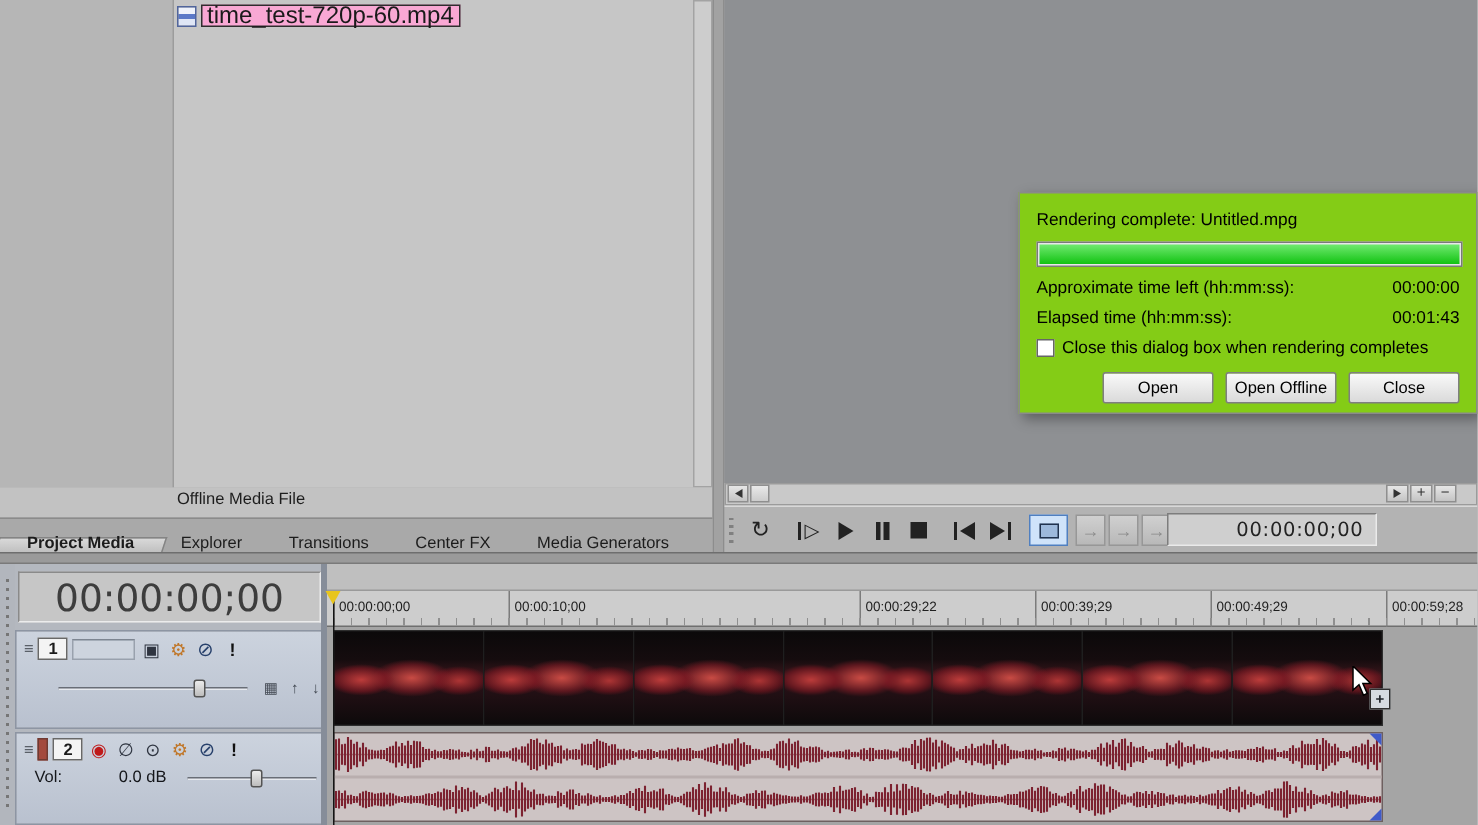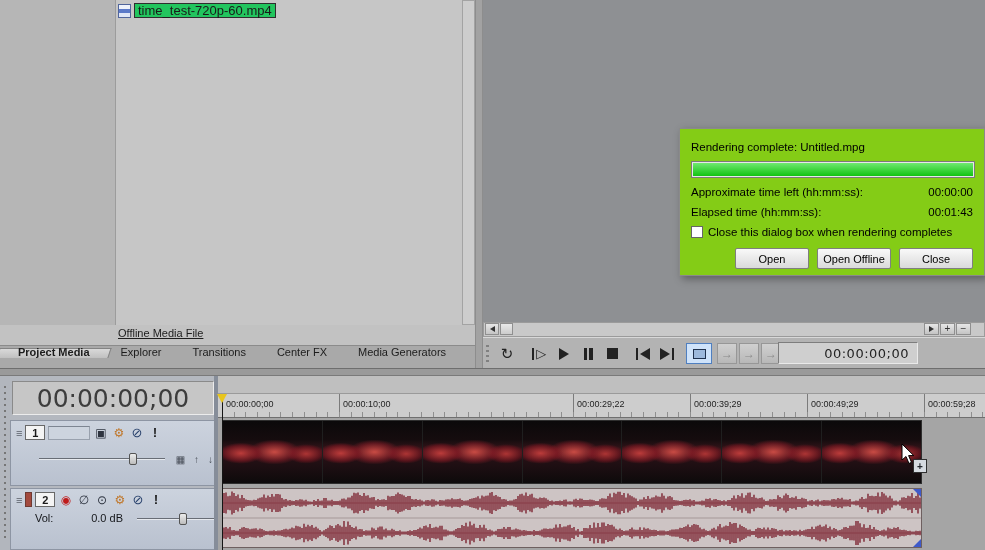--- a/index.html
+++ b/index.html
@@ -6,28 +6,28 @@
   body { background:#fff; font-family:"Liberation Sans", sans-serif; }
   #app { position:relative; width:985px; height:550px; background:#a8a8a8; overflow:hidden;
          font-size:11px; color:#1a1a1a; }
 
   
   #top { position:absolute; left:0; top:0; width:985px; height:368px; background:#b0b0b0; }
   #media-left-col { position:absolute; left:0; top:0; width:116px; height:325px; background:#b6b6b6; border-right:1px solid #9c9c9c; }
   #media-list { position:absolute; left:116px; top:0; width:346px; height:325px; background:#c6c6c6; }
   .file-row { position:absolute; left:2px; top:2px; height:17px; display:flex; align-items:center; gap:3px; }
   .file-icon { width:13px; height:14px; background:linear-gradient(180deg,#eef2fb 0 35%,#5b79c8 35% 65%,#dfe6f6 65%); border:1px solid #51659c; }
-  .file-name { background:#22c55e; border:1px solid #2e2e2e; padding:0 3px; height:15px; line-height:14px; font-size:13px; }
+  .file-name { background:#f9a8d4; border:1px solid #2e2e2e; padding:0 3px; height:15px; line-height:14px; font-size:16px; }
   #media-vscroll { position:absolute; left:462px; top:0; width:13px; height:325px; background:#cdcdcd; border:1px solid #a3a3a3; }
   #pane-bottom { position:absolute; left:0; top:325px; width:475px; height:20px; background:#c2c2c2; }
-  #offline-text { position:absolute; left:118px; top:2px; color:#1d1d1d;text-decoration:underline; }
+  #offline-text { position:absolute; left:118px; top:2px; color:#1d1d1d; }
   #v-split { position:absolute; left:475px; top:0; width:8px; height:368px; background:#a2a2a2; border-left:1px solid #8d8d8d; border-right:1px solid #8d8d8d; }
 
   
-  #tab-bar { position:absolute; left:0; top:345px; width:475px; height:23px; background:#a9a9a9; border-top:1px solid #8b8b8b; display:flex; align-items:flex-start; padding-left:4px; }
+  #tab-bar { position:absolute; left:0; top:345px; width:475px; height:23px; background:#a9a9a9; border-top:1px solid #8b8b8b; display:flex; align-items:flex-end; padding-left:4px; }
   .tab { position:relative; display:flex; align-items:center; padding:0 14px; color:#1c1c1c; }
   .tab span { position:relative; z-index:1; }
   .tab.active::before { content:""; position:absolute; inset:2px -6px 0 -6px; background:linear-gradient(#d9d9d9,#c0c0c0); border:1px solid #848484; border-bottom:none; transform:skewX(-18deg); }
   .tab.active span { font-weight:bold; }
   .tab-sep { width:1px; background:#7e7e7e; transform:skewX(-22deg); margin:5px 1px 3px 1px; }
 
   
   #preview { position:absolute; left:483px; top:0; width:502px; height:322px; background:#8e9093; }
   #h-scroll { position:absolute; left:483px; top:322px; width:502px; height:15px; background:#c9c9c9; border:1px solid #9b9b9b; }
   .sbtn { position:absolute; top:0; height:12px; background:linear-gradient(#e6e6e6,#c4c4c4); border:1px solid #8f8f8f; display:flex; align-items:center; justify-content:center; font-size:10px; color:#333; line-height:1; }
@@ -283,21 +283,21 @@
         <span class="dragdots">≡</span>
         <span class="color-patch"></span>
         <span class="trk-num">2</span>
         <span class="tico rec">◉</span>
         <span class="tico">∅</span>
         <span class="tico">⊙</span>
         <span class="tico gear">⚙</span>
         <span class="tico mute">⊘</span>
         <span class="tico solo">!</span>
       </div>
-      <div style="position:absolute;left:16px;top:23px;height:14px;width:100%;">
+      <div style="position:absolute;left:4px;top:23px;height:14px;width:100%;">
         <span class="tlabel">Vol:</span>
         <span class="tvalue">0.0 dB</span>
         <div class="slider" style="left:110px;top:1px;width:86px;">
           <div class="slider-track"></div>
           <div class="slider-handle" style="left:42px;"></div>
         </div>
       </div>
     </div>
 
     <div id="hdr-edge"></div>

